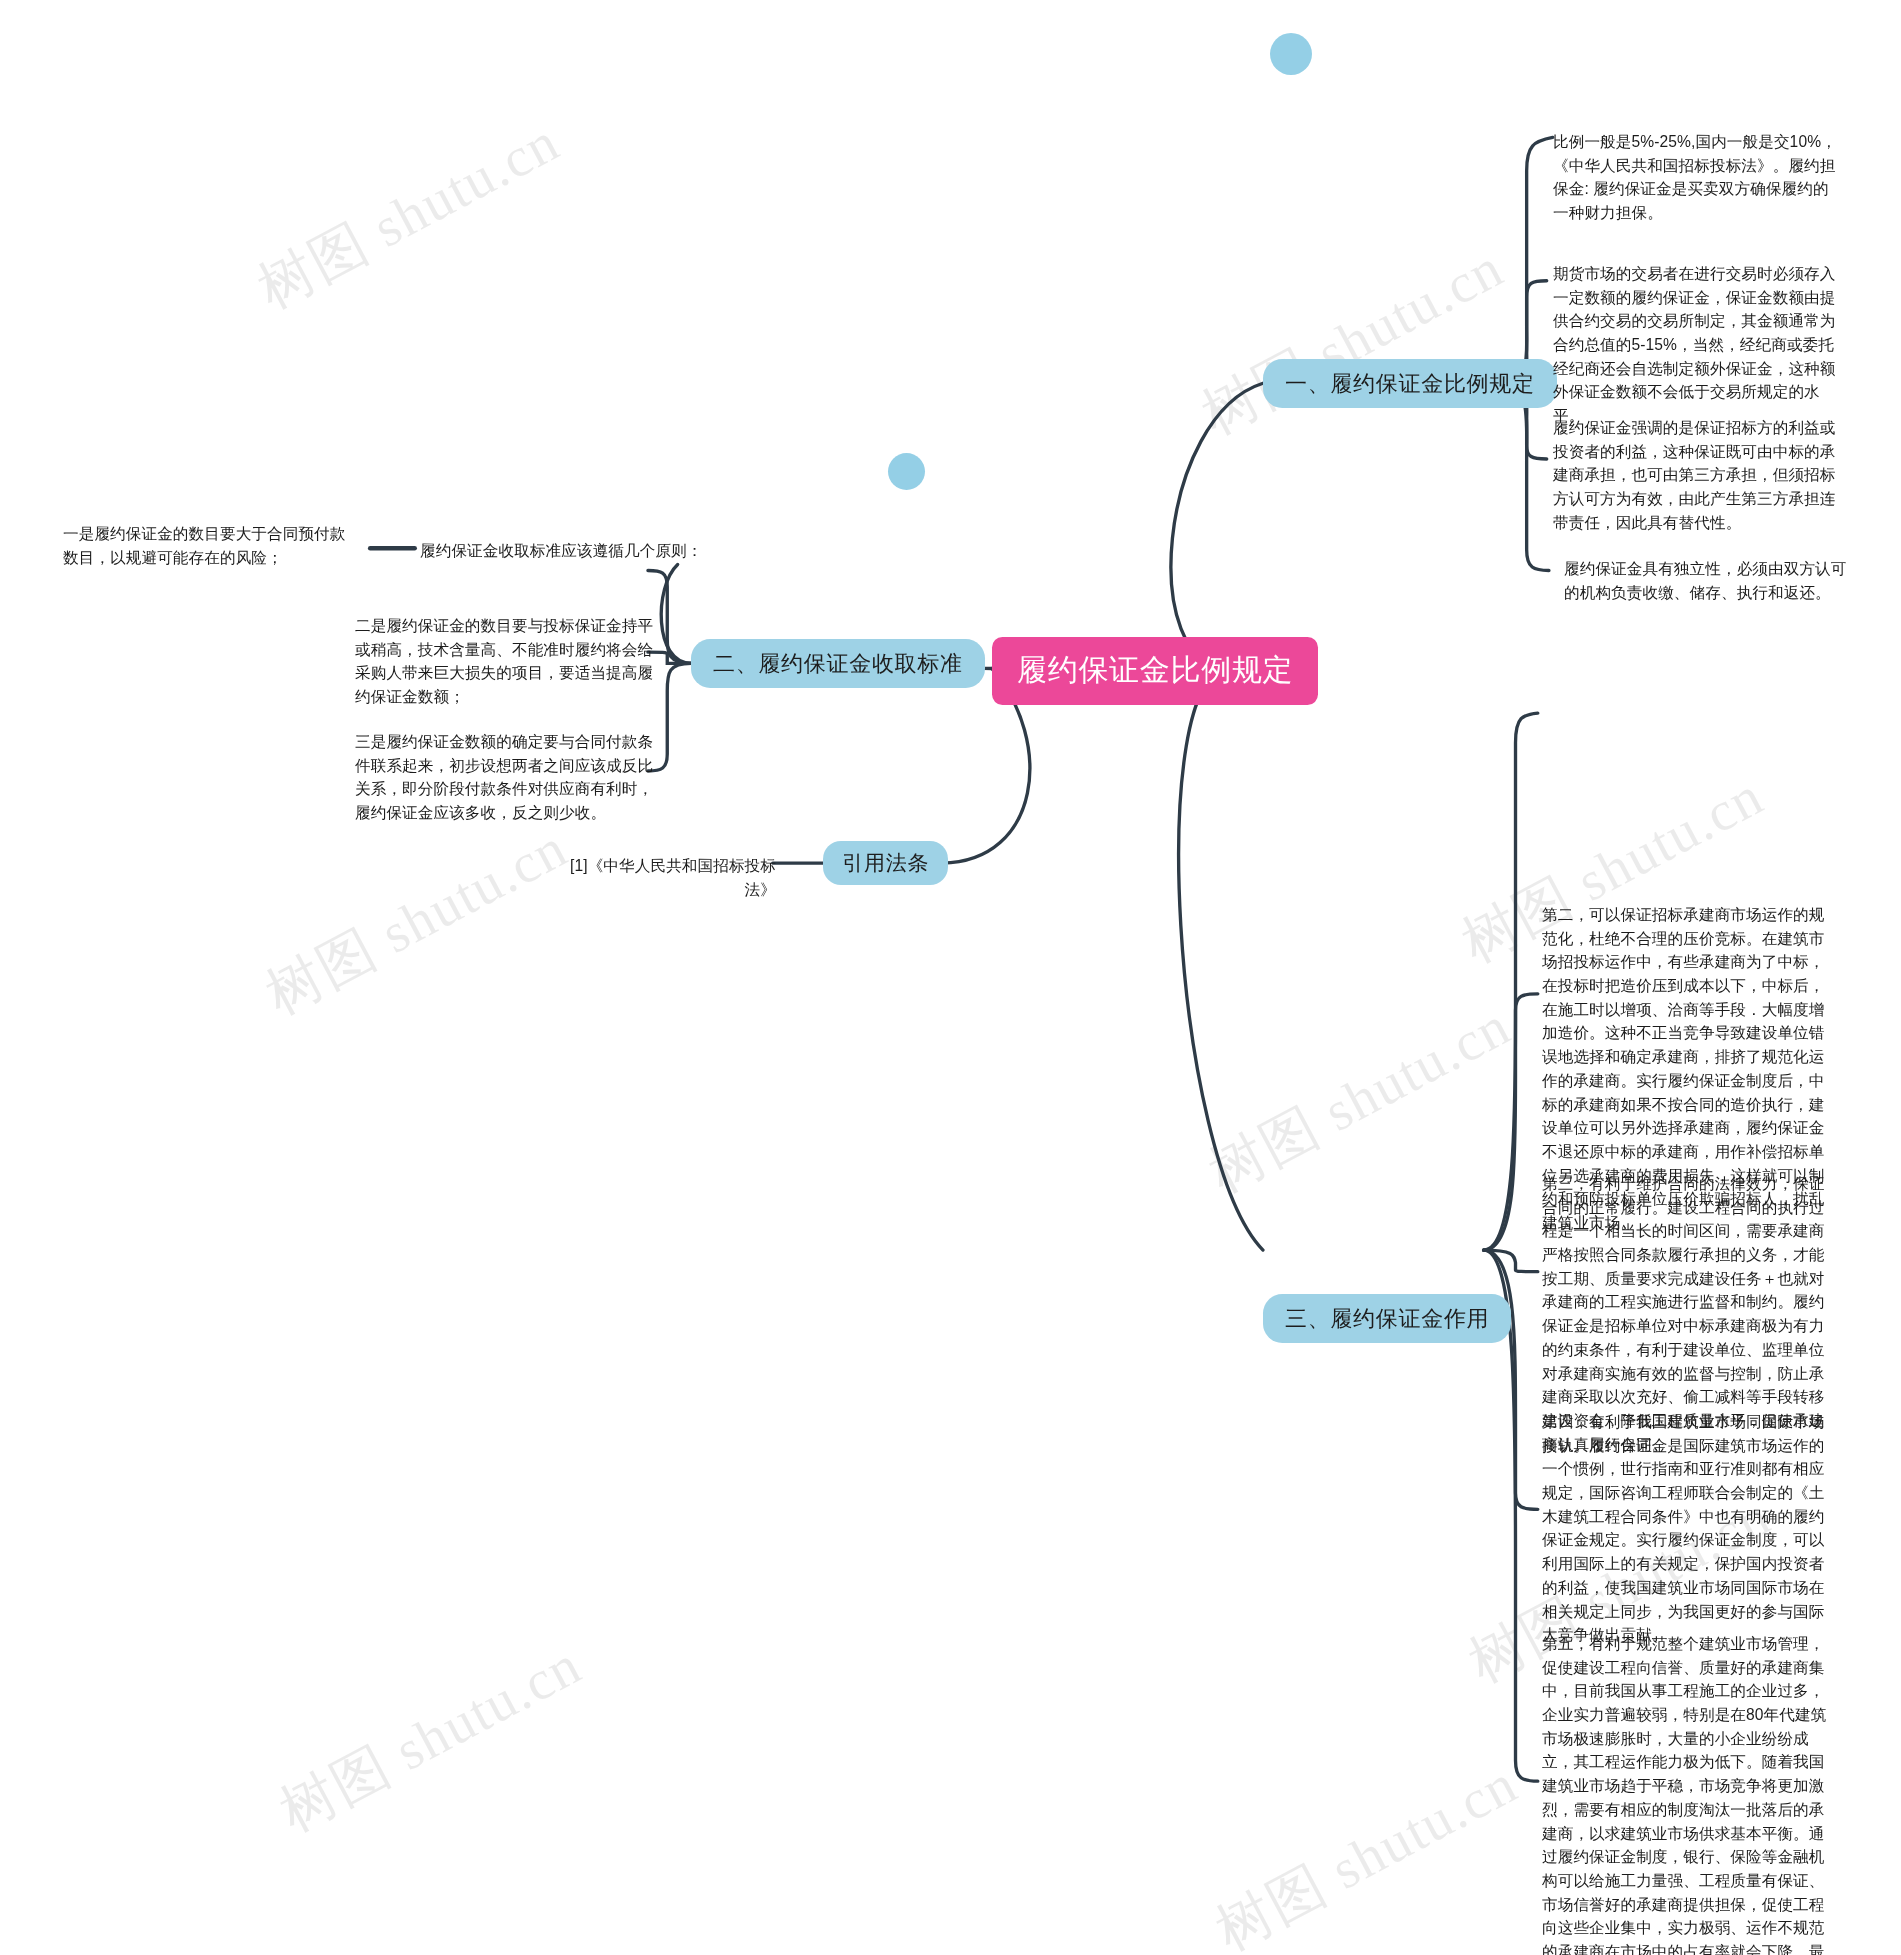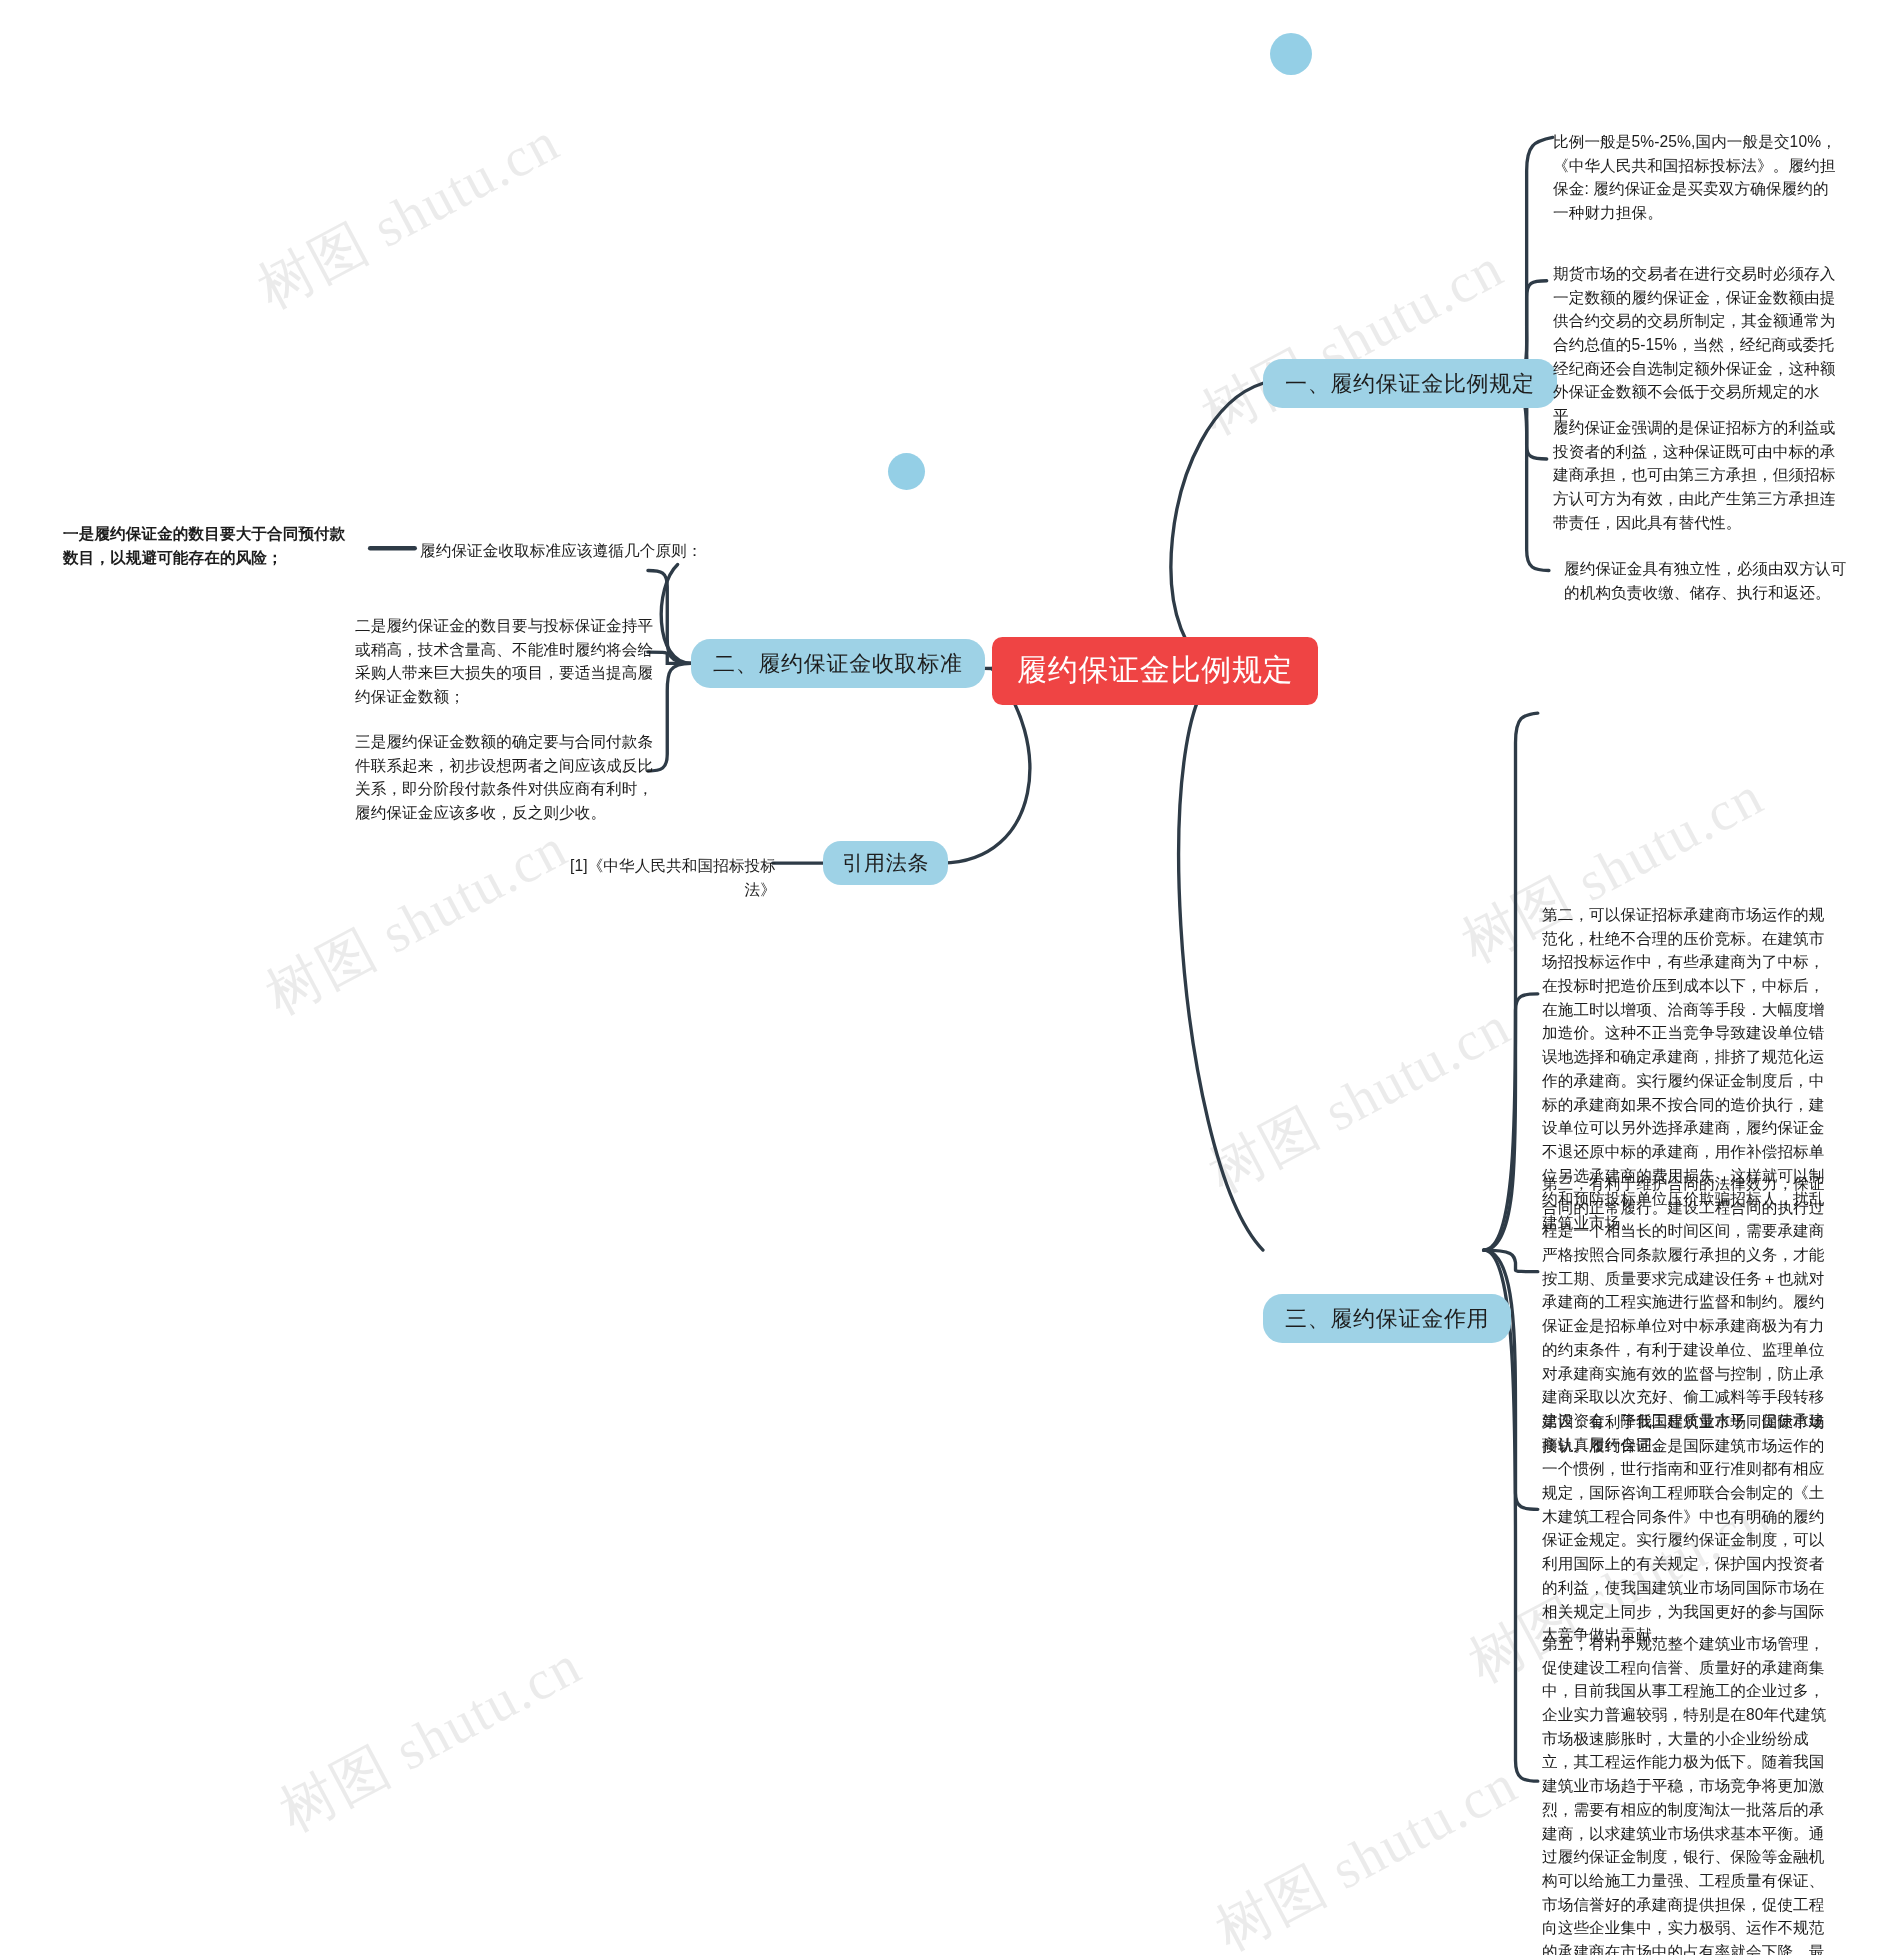--- a/index.html
+++ b/index.html
@@ -43,21 +43,21 @@
   
   .node {
     position: absolute;
     box-sizing: border-box;
     display: flex;
     align-items: center;
     justify-content: center;
     white-space: nowrap;
   }
   .root-node {
-    background: #ef4444;
+    background: #ec4899;
     color: #ffffff;
     border-radius: 10.4px;
     font-size: 30px;
     padding: 13.4px 25px;
     letter-spacing: 0.7px;
   }
   .branch-node {
     background: #9ed2e6;
     color: #1d1d1d;
     border-radius: 19.3px;
@@ -167,21 +167,21 @@
   <div class="text-block text-right" style="left:1553px; top:130px; width:290px;">比例一般是5%-25%,国内一般是交10%，《中华人民共和国招标投标法》。履约担保金: 履约保证金是买卖双方确保履约的一种财力担保。</div>
 
   <div class="text-block text-right" style="left:1553px; top:262px; width:290px;">期货市场的交易者在进行交易时必须存入一定数额的履约保证金，保证金数额由提供合约交易的交易所制定，其金额通常为合约总值的5-15%，当然，经纪商或委托经纪商还会自选制定额外保证金，这种额外保证金数额不会低于交易所规定的水平。</div>
 
   <div class="text-block text-right" style="left:1553px; top:416px; width:290px;">履约保证金强调的是保证招标方的利益或投资者的利益，这种保证既可由中标的承建商承担，也可由第三方承担，但须招标方认可方为有效，由此产生第三方承担连带责任，因此具有替代性。</div>
 
   <div class="text-block text-right" style="left:1553px; top:557px; width:290px;margin-left:11px;">履约保证金具有独立性，必须由双方认可的机构负责收缴、储存、执行和返还。</div>
 
   <div class="text-block text-left-al" style="left:420px; top:539px; width:319px;">履约保证金收取标准应该遵循几个原则：</div>
 
-  <div class="text-block text-left-al" style="left:63px; top:522px; width:297px;font-weight:bold;">一是履约保证金的数目要大于合同预付款数目，以规避可能存在的风险；</div>
+  <div class="text-block text-left-al" style="left:63px; top:522px; width:297px;">一是履约保证金的数目要大于合同预付款数目，以规避可能存在的风险；</div>
 
   <div class="text-block text-left-al" style="left:355px; top:614px; width:305px;">二是履约保证金的数目要与投标保证金持平或稍高，技术含量高、不能准时履约将会给采购人带来巨大损失的项目，要适当提高履约保证金数额；</div>
 
   <div class="text-block text-left-al" style="left:355px; top:730px; width:305px;">三是履约保证金数额的确定要与合同付款条件联系起来，初步设想两者之间应该成反比关系，即分阶段付款条件对供应商有利时，履约保证金应该多收，反之则少收。</div>
 
   <div class="text-block text-left-al" style="left:553px; top:854px; width:223px; text-align:right;">[1]《中华人民共和国招标投标法》</div>
 
 
   <div class="text-block text-right" style="left:1542px; top:903px; width:293px;">第二，可以保证招标承建商市场运作的规范化，杜绝不合理的压价竞标。在建筑市场招投标运作中，有些承建商为了中标，在投标时把造价压到成本以下，中标后，在施工时以增项、洽商等手段．大幅度增加造价。这种不正当竞争导致建设单位错误地选择和确定承建商，排挤了规范化运作的承建商。实行履约保证金制度后，中标的承建商如果不按合同的造价执行，建设单位可以另外选择承建商，履约保证金不退还原中标的承建商，用作补偿招标单位另选承建商的费用损失，这样就可以制约和预防投标单位压价欺骗招标人，扰乱建筑业市场。</div>
 

